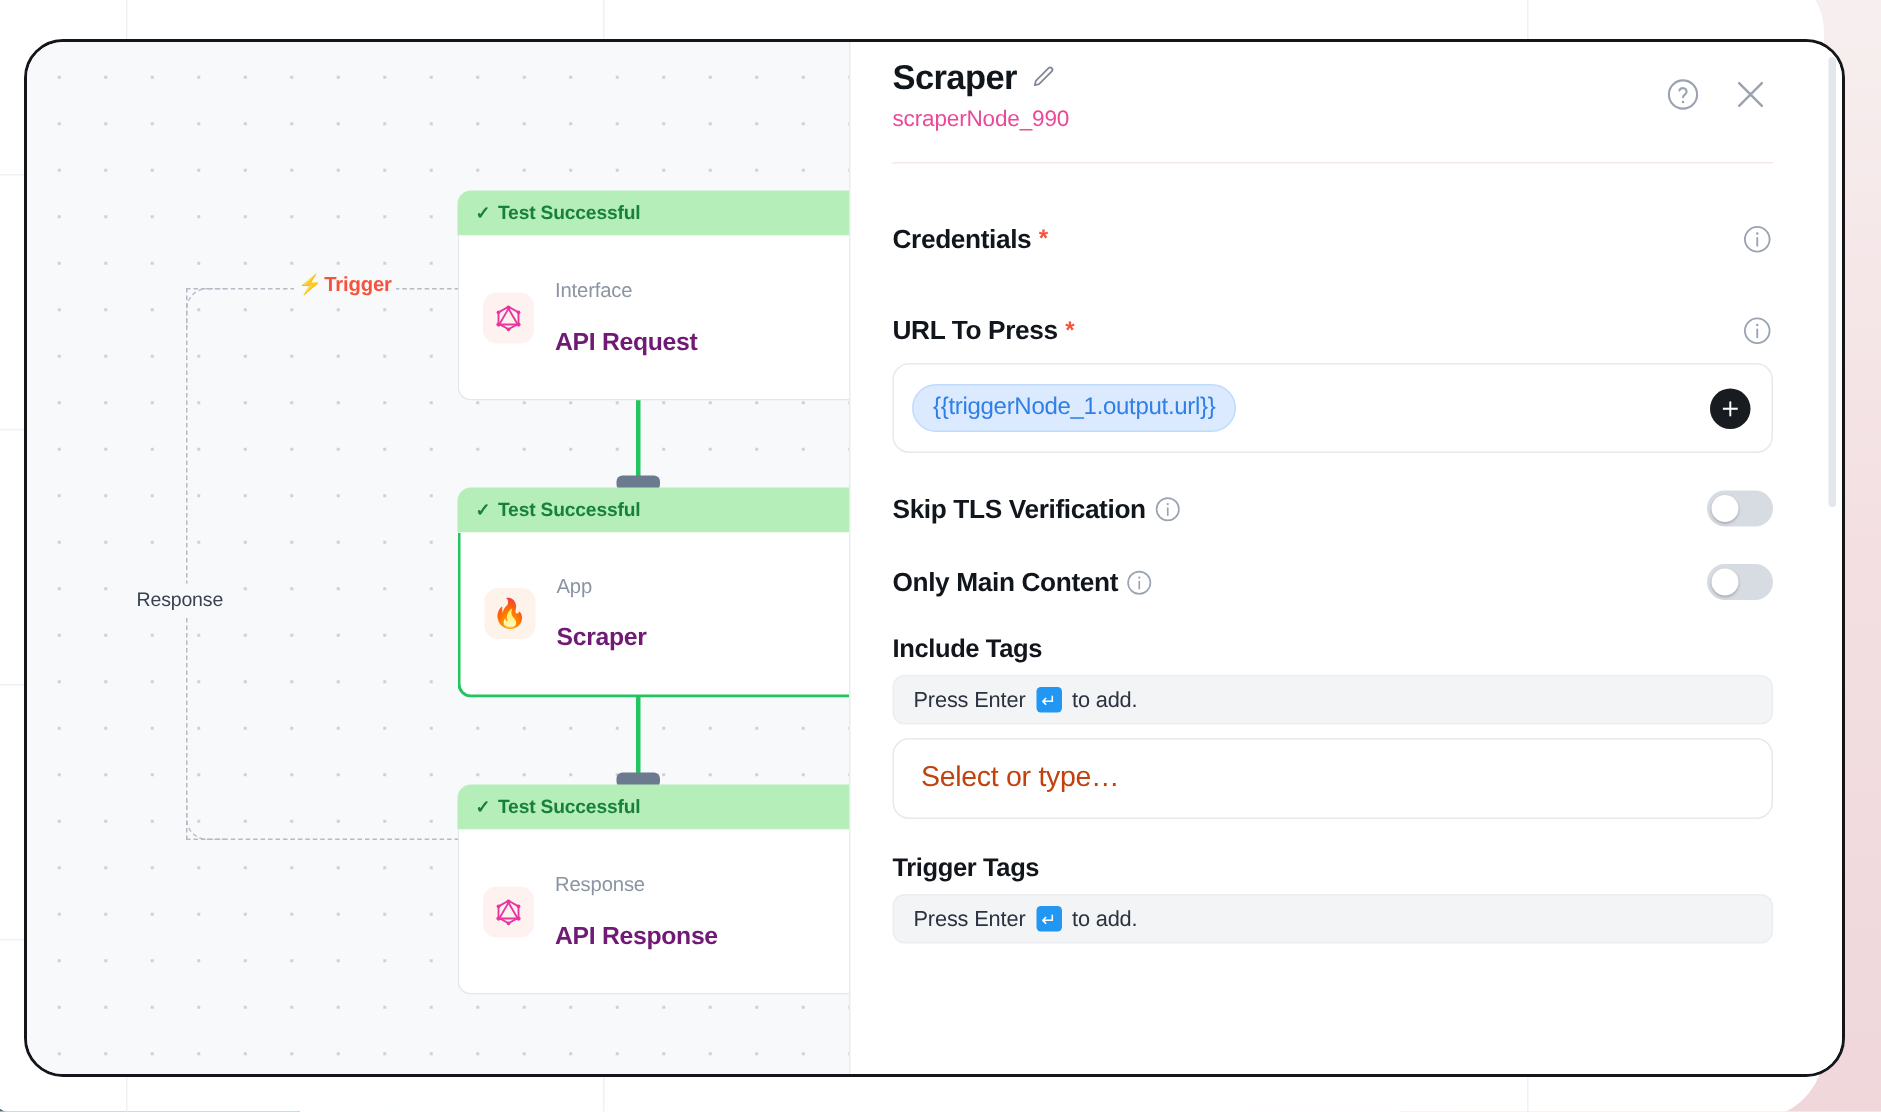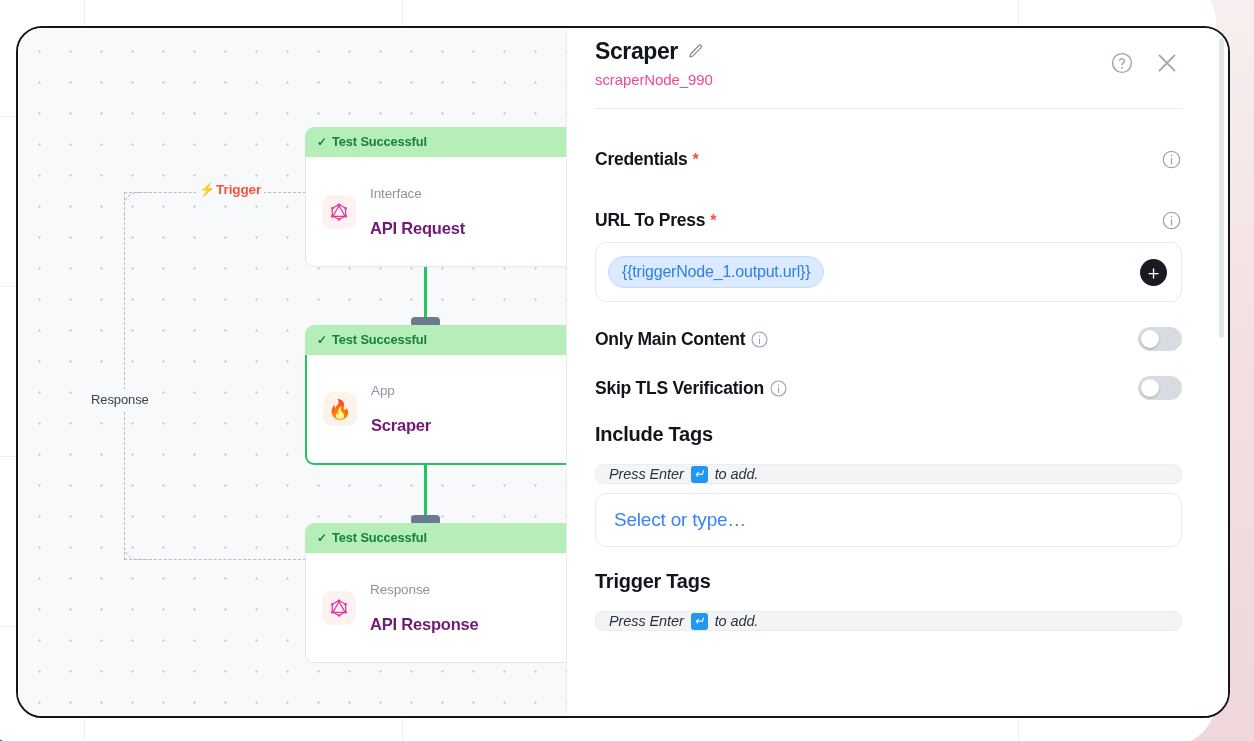--- a/index.html
+++ b/index.html
@@ -272,47 +272,47 @@
   }
   .toggle .knob {
     position: absolute; left: 3px; top: 3px;
     width: 18px; height: 18px; border-radius: 50%;
     background: #ffffff;
     box-shadow: 0 1px 2px rgba(0,0,0,.25);
   }
 
   .tag-group { margin-top: 23px; }
   .tag-label {
-    font-size: 20px; font-weight: 700; color: #11151c; letter-spacing: -0.25px;
+    font-size: 17px; font-weight: 700; color: #11151c; letter-spacing: -0.25px;
   }
   .hint-bar {
-    margin-top: 18px;
-    height: 20px;
+    margin-top: 7px;
+    height: 33px;
     background: #f3f4f6;
     border: 1px solid #ebedf0;
     border-radius: 8px;
     display: flex; align-items: center; gap: 7px;
     padding: 0 13px;
-    font-size: 14.5px; color: #2b3240; letter-spacing: -0.1px; font-style: italic;
+    font-size: 14.5px; color: #2b3240; letter-spacing: -0.1px;
   }
   .enter-key {
     background: #2196f3; color: #fff;
     border-radius: 3px;
     width: 17px; height: 17px;
     display: inline-flex; align-items: center; justify-content: center;
     font-size: 12px; line-height: 1;
   }
   .tag-input {
     margin-top: 9px;
     height: 54px;
     border: 1px solid #e6e9ee;
     border-radius: 11px;
     display: flex; align-items: center;
     padding: 0 18px;
-    font-size: 19px; color: #3b82f6; letter-spacing: -0.2px;
+    font-size: 19px; color: #c2410c; letter-spacing: -0.2px;
     cursor: text;
   }
 
   
   .panel-scrollbar {
     position: absolute; right: 4px; top: 10px;
     width: 5px; height: 660px;
     background: transparent;
   }
   .panel-scrollbar .thumb {
@@ -496,50 +496,50 @@
           </span>
         </div>
         <div class="token-box">
           <span class="token-chip">{{triggerNode_1.output.url}}</span>
           <span class="add-btn">＋</span>
         </div>
       </div>
 
       <div class="toggle-row">
         <span class="field-label">
+          <span>Skip TLS Verification</span>
+          <span class="info-i">
+            <svg width="19" height="19" viewBox="0 0 24 24" fill="none" stroke="currentColor" stroke-width="1.4">
+              <circle cx="12" cy="12" r="9.4"></circle>
+              <path d="M12 11v6" stroke-linecap="round"></path>
+              <circle cx="12" cy="7.6" r="0.95" fill="currentColor" stroke="none"></circle>
+            </svg>
+          </span>
+        </span>
+        <span class="toggle">
+            <span class="knob"></span>
+          </span>
+      </div>
+
+      <div class="toggle-row">
+        <span class="field-label">
           <span>Only Main Content</span>
           <span class="info-i">
             <svg width="19" height="19" viewBox="0 0 24 24" fill="none" stroke="currentColor" stroke-width="1.4">
               <circle cx="12" cy="12" r="9.4"></circle>
               <path d="M12 11v6" stroke-linecap="round"></path>
               <circle cx="12" cy="7.6" r="0.95" fill="currentColor" stroke="none"></circle>
             </svg>
           </span>
         </span>
         <span class="toggle">
             <span class="knob"></span>
           </span>
       </div>
 
-      <div class="toggle-row">
-        <span class="field-label">
-          <span>Skip TLS Verification</span>
-          <span class="info-i">
-            <svg width="19" height="19" viewBox="0 0 24 24" fill="none" stroke="currentColor" stroke-width="1.4">
-              <circle cx="12" cy="12" r="9.4"></circle>
-              <path d="M12 11v6" stroke-linecap="round"></path>
-              <circle cx="12" cy="7.6" r="0.95" fill="currentColor" stroke="none"></circle>
-            </svg>
-          </span>
-        </span>
-        <span class="toggle">
-            <span class="knob"></span>
-          </span>
-      </div>
-
       <div class="tag-group">
         <div class="tag-label">Include Tags</div>
         <div class="hint-bar">
           <span>Press Enter</span>
           <span class="enter-key">↵</span>
           <span>to add.</span>
         </div>
         <div class="tag-input">
           <span>Select or type…</span>
         </div>

